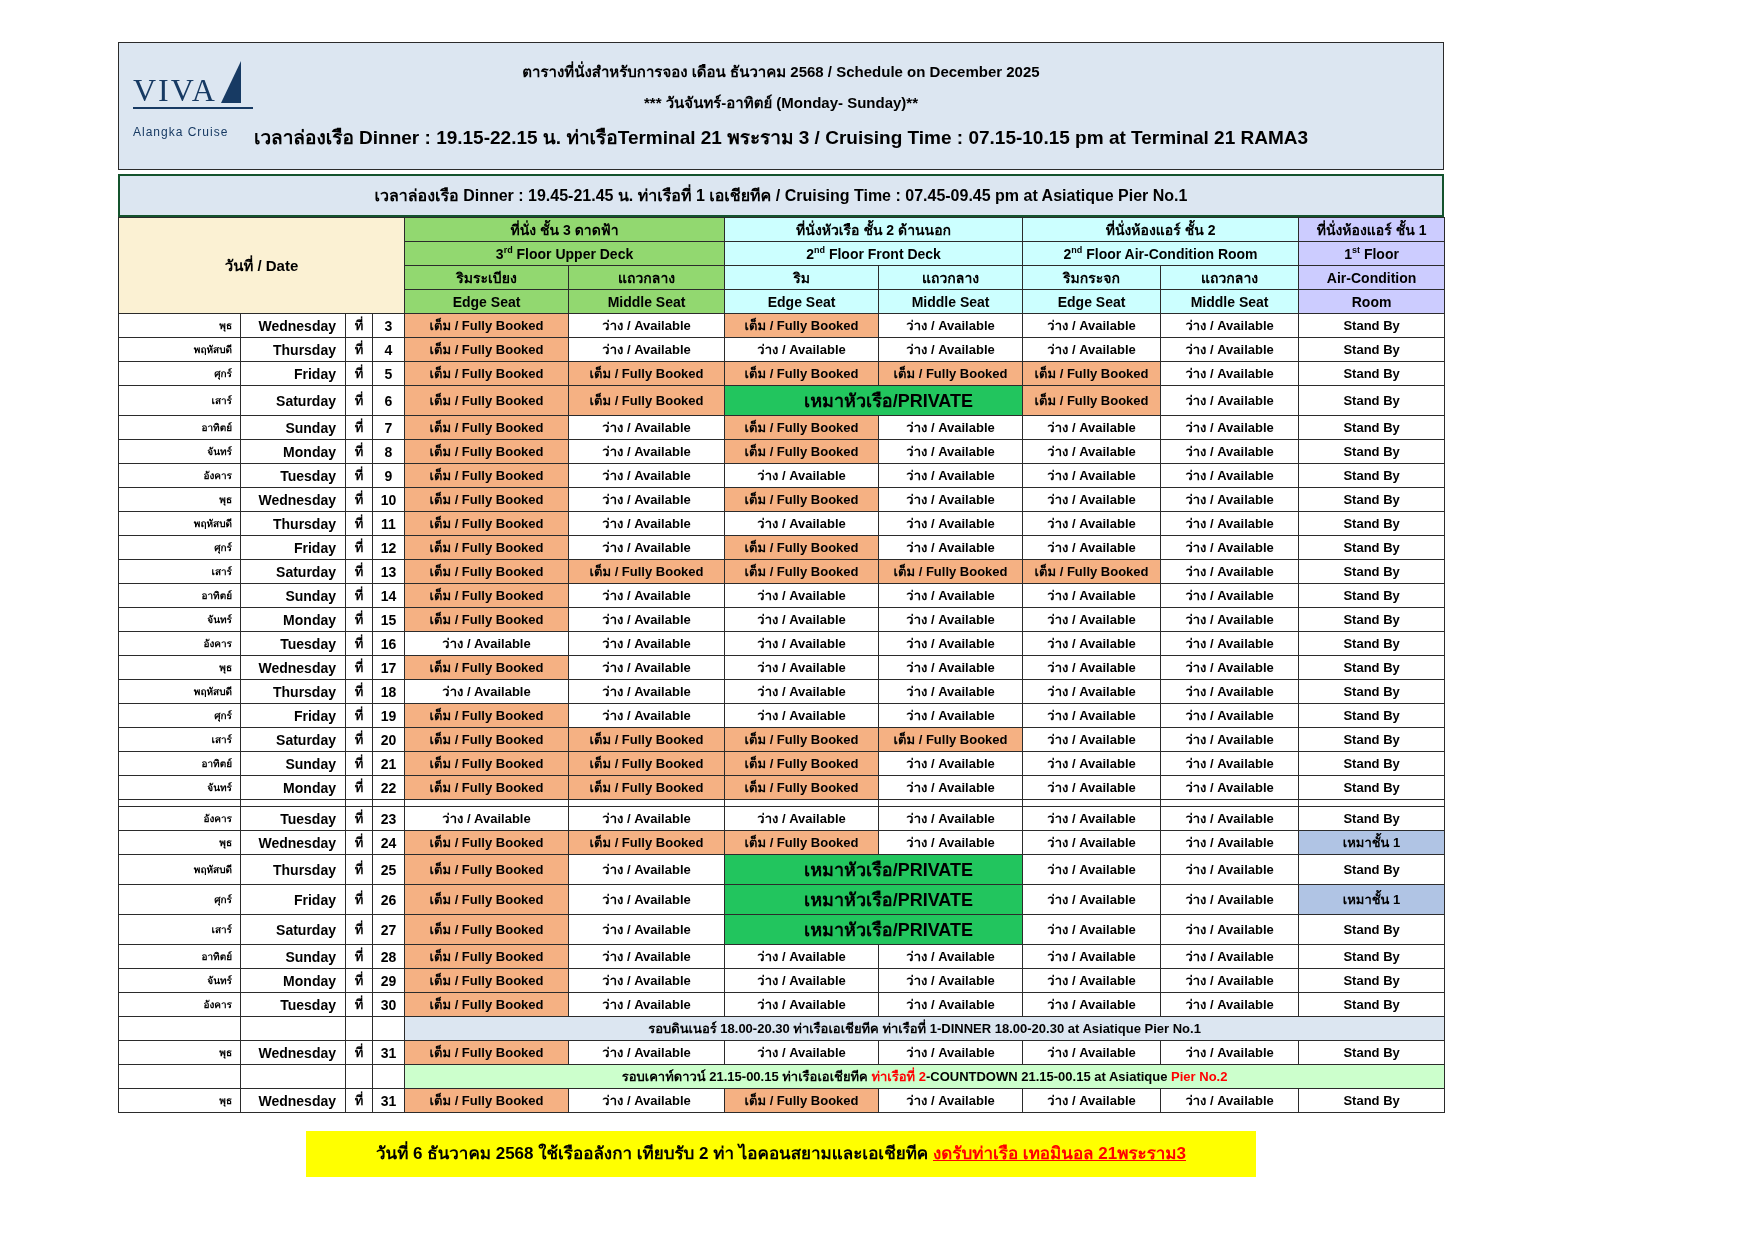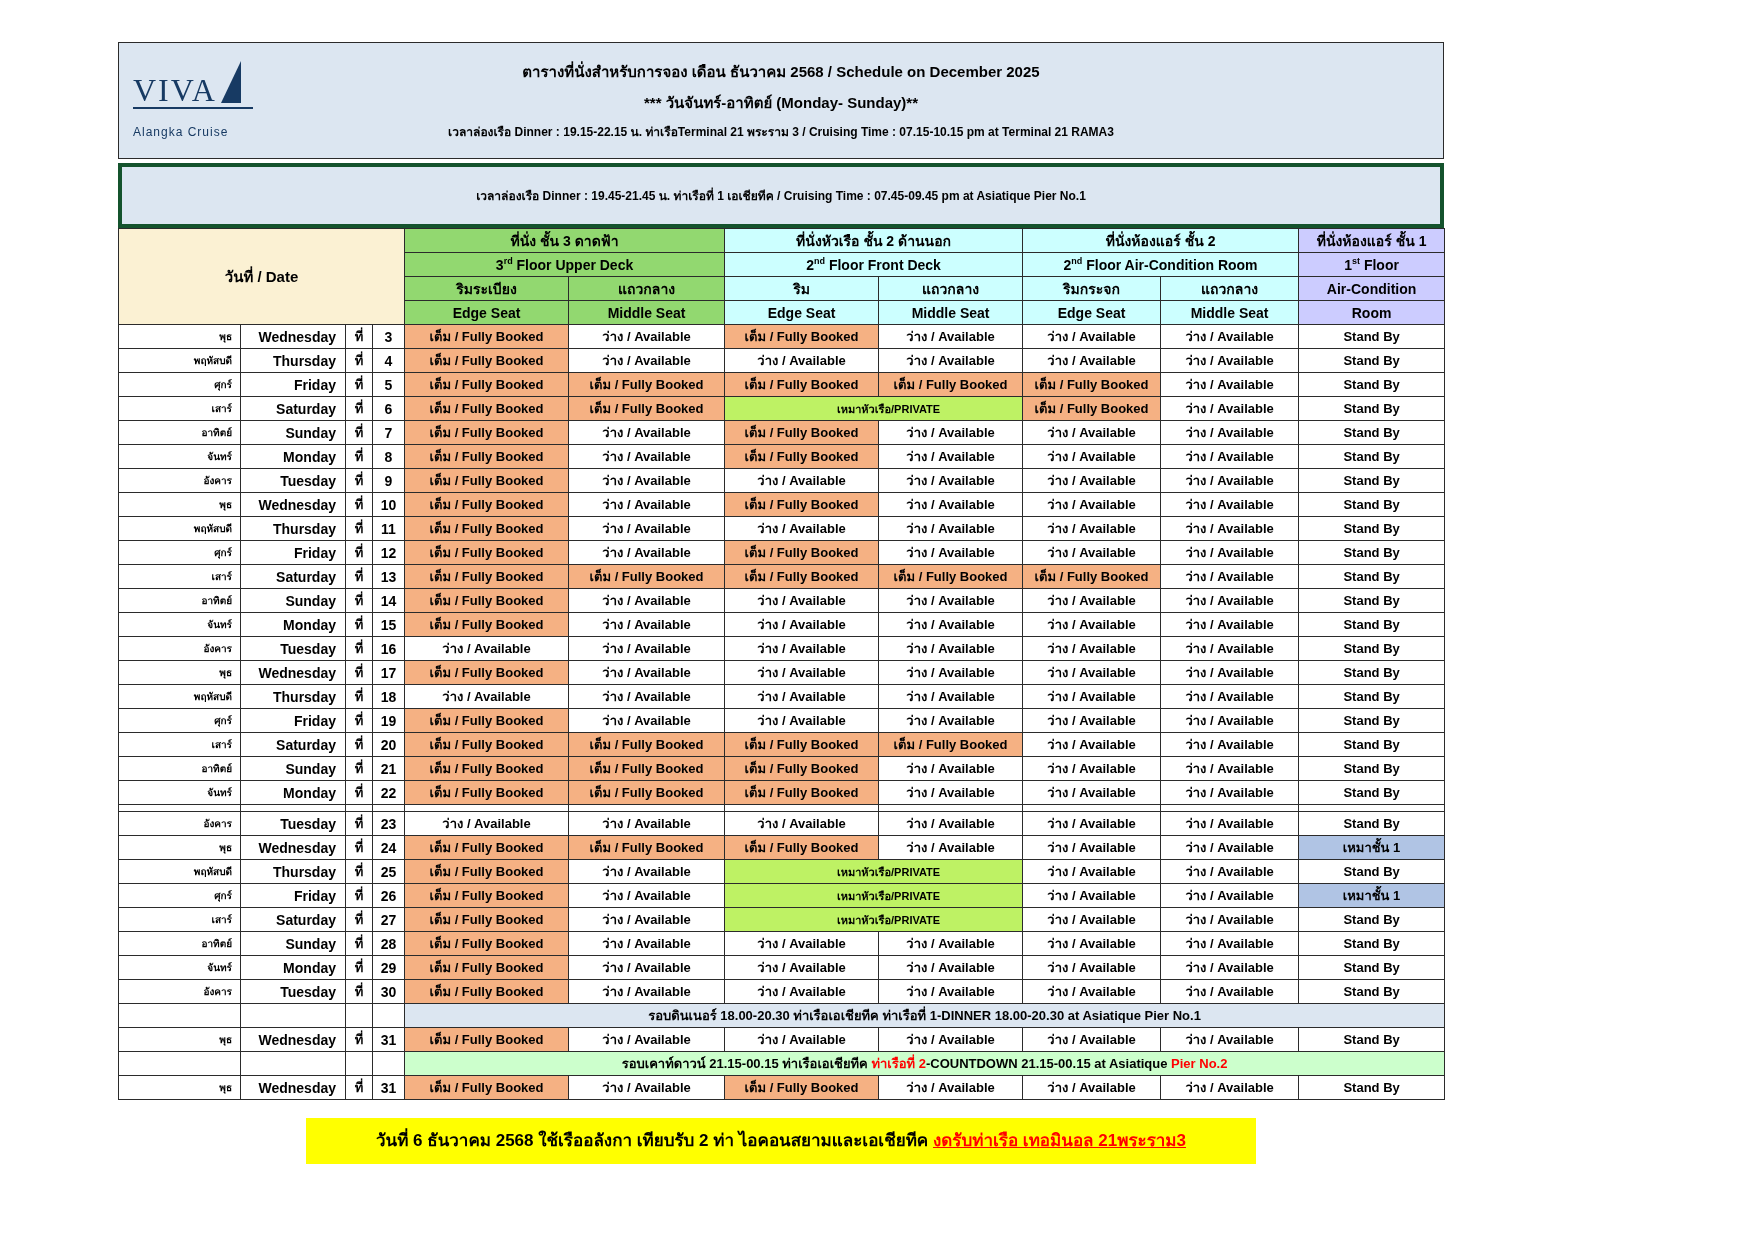--- a/index.html
+++ b/index.html
@@ -8,46 +8,46 @@
     font-family:"Liberation Sans","DejaVu Sans",sans-serif;
     font-weight:bold;color:#000;
   }
   .sheet{position:absolute;left:118px;top:42px;width:1326px;}
   
   .tophead{
     background:#DCE6F1;border:1px solid #2b2b2b;position:relative;
     padding:10px 0 10px 0;min-height:86px;box-sizing:border-box;
   }
   .tophead .tline{text-align:center;font-size:15px;margin:7px 0;}
-  .tophead .tline.big{font-size:12px;}
+  .tophead .tline.big{font-size:19px;}
   .logo{position:absolute;left:14px;top:18px;width:120px;color:#173A63;}
   .logo-top{display:flex;align-items:flex-end;}
   .logo-viva{font-family:"Liberation Serif","DejaVu Serif",serif;font-size:32px;font-weight:normal;letter-spacing:2px;line-height:30px;}
   .logo-sail{margin-left:2px;}
   .logo-sub{font-size:12px;font-weight:normal;border-top:2px solid #173A63;margin-top:2px;padding-top:16px;letter-spacing:1px;}
   .band{
-    background:#DCE6F1;border:4px solid #14532d;margin-top:4px;
-    text-align:center;font-size:12px;padding:19px 0;
+    background:#DCE6F1;border:2px solid #14532d;margin-top:4px;
+    text-align:center;font-size:16px;padding:7px 0;
   }
   
   table{border-collapse:collapse;table-layout:fixed;width:1326px;margin-top:0;}
   td,th{border:1px solid #2b2b2b;text-align:center;vertical-align:middle;
     font-size:13px;font-weight:bold;padding:0 2px;height:24px;
     overflow:hidden;white-space:nowrap;box-sizing:border-box;}
   .hdr-date{background:#FBF1D3;font-size:15px;}
   .hdr-green{background:#92D870;font-size:14px;}
   .hdr-cyan{background:#CCFFFF;font-size:14px;}
   .hdr-lav{background:#CCCCFF;font-size:14px;}
   .day-th{text-align:right;padding-right:8px;font-size:10px;background:#fff;}
   .day-en{text-align:right;padding-right:9px;font-size:14px;background:#fff;}
   .day-ti{font-size:13px;background:#fff;}
   .day-num{font-size:14px;background:#fff;}
   .booked{background:#F5B183;}
   .avail{background:#ffffff;}
-  .private{background:#bef264;font-size:11px;padding-left:32px;}
+  .private{background:#22c55e;font-size:18px;padding-left:32px;}
   .standby{background:#ffffff;}
   .charter{background:#B0C4E4;}
   .spacer td{height:7px;line-height:0;background:#fff;}
   .bandrow{font-size:15px;border-radius:10px;}
   sup{font-size:9px;}
   
   .banner{
     width:950px;margin:18px auto 0 auto;background:#FFFF00;
     text-align:center;font-size:17px;height:46px;line-height:46px;white-space:nowrap;
   }

